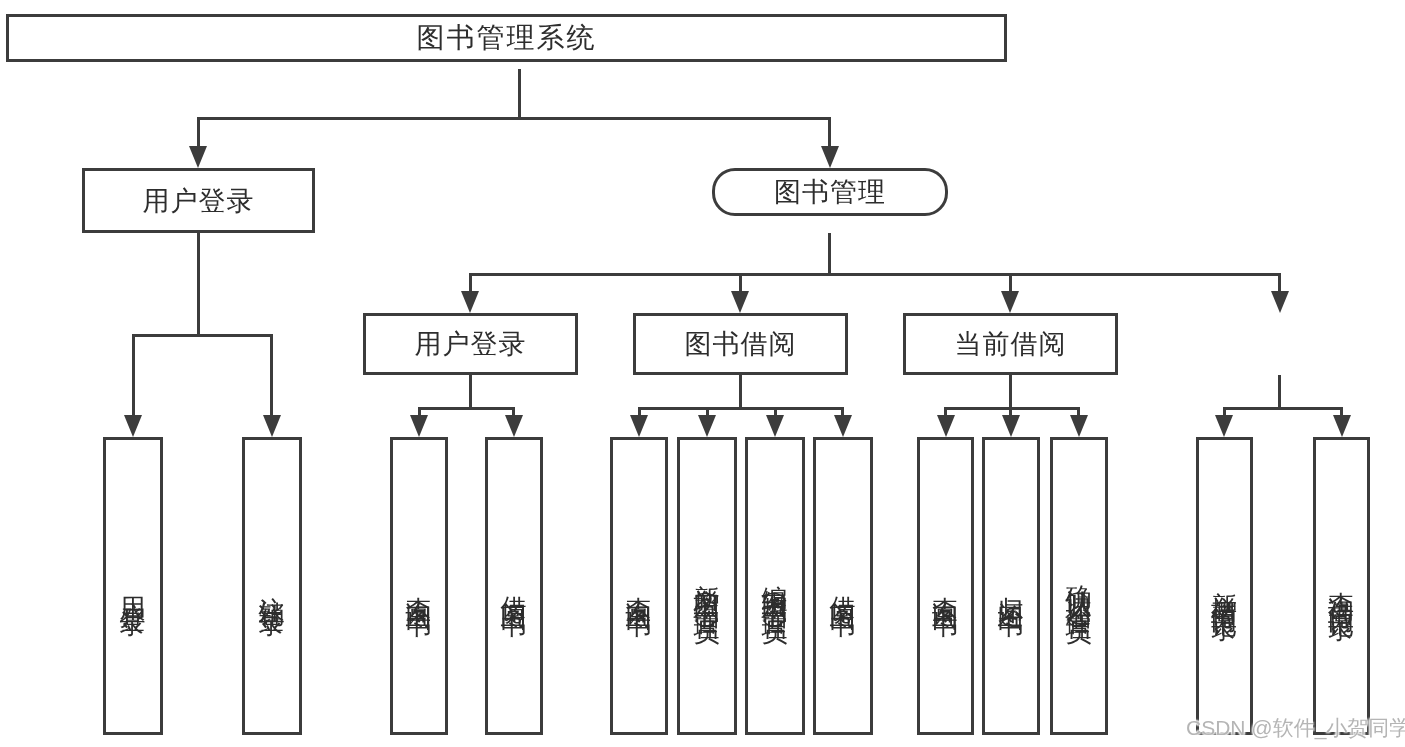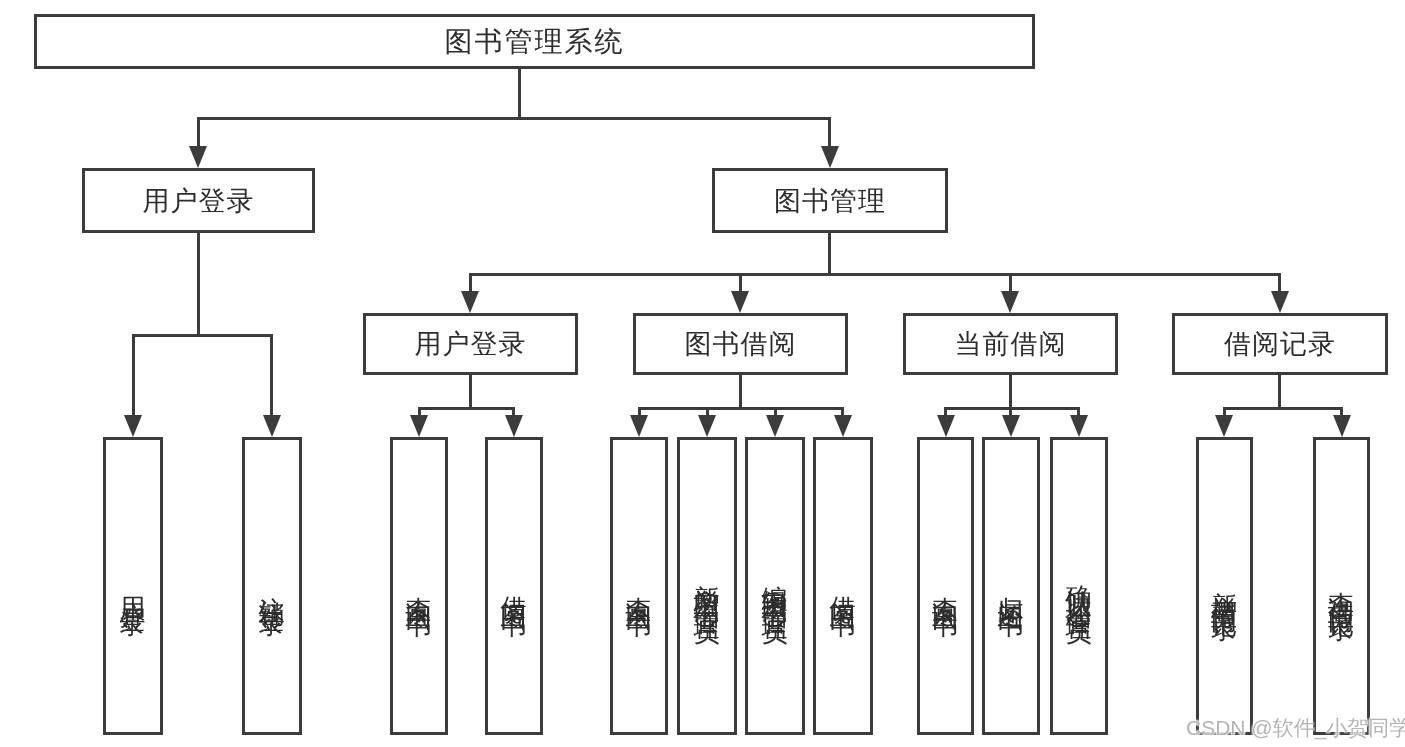--- a/index.html
+++ b/index.html
@@ -85,29 +85,28 @@
   <div class="vline" style="left:1077px;top:407px;height:12px;"></div>
   <div class="arrow" style="left:1070px;top:415px;"></div>
 
   <div class="vline" style="left:1278px;top:375px;height:32px;"></div>
   <div class="hline" style="left:1223px;top:407px;width:120px;"></div>
   <div class="vline" style="left:1223px;top:407px;height:12px;"></div>
   <div class="arrow" style="left:1215px;top:415px;"></div>
   <div class="vline" style="left:1340px;top:407px;height:12px;"></div>
   <div class="arrow" style="left:1333px;top:415px;"></div>
 
-  <div class="box rootbox" style="left:34px;top:14px;width:1001px;height:55px;">图书管理系统</div>
+  <div class="box rootbox" style="left:6px;top:14px;width:1001px;height:48px;">图书管理系统</div>
 
   <div class="box hbox" style="left:82px;top:168px;width:233px;height:65px;">用户登录</div>
-  <div class="box hbox" style="left:712px;top:168px;width:236px;height:65px;">图书管理</div>
+  <div class="box hbox" style="left:712px;top:168px;width:236px;height:48px;border-radius:23px;">图书管理</div>
 
   <div class="box hbox" style="left:363px;top:313px;width:215px;height:62px;">用户登录</div>
   <div class="box hbox" style="left:633px;top:313px;width:215px;height:62px;">图书借阅</div>
   <div class="box hbox" style="left:903px;top:313px;width:215px;height:62px;">当前借阅</div>
-  <div class="box hbox" style="left:1172px;top:313px;width:216px;height:62px;">借阅记录</div>
 
   <div class="box leaf" style="left:103px;top:437px;width:60px;height:298px;">用户登录</div>
   <div class="box leaf" style="left:242px;top:437px;width:60px;height:298px;">注销登录</div>
 
   <div class="box leaf" style="left:390px;top:437px;width:58px;height:298px;">查询图书</div>
   <div class="box leaf" style="left:485px;top:437px;width:58px;height:298px;">借阅图书</div>
 
   <div class="box leaf" style="left:610px;top:437px;width:58px;height:298px;">查询图书</div>
   <div class="box leaf" style="left:677px;top:437px;width:60px;height:298px;">新增图书（管理员）</div>
   <div class="box leaf" style="left:745px;top:437px;width:60px;height:298px;">编辑图书（管理员）</div>

